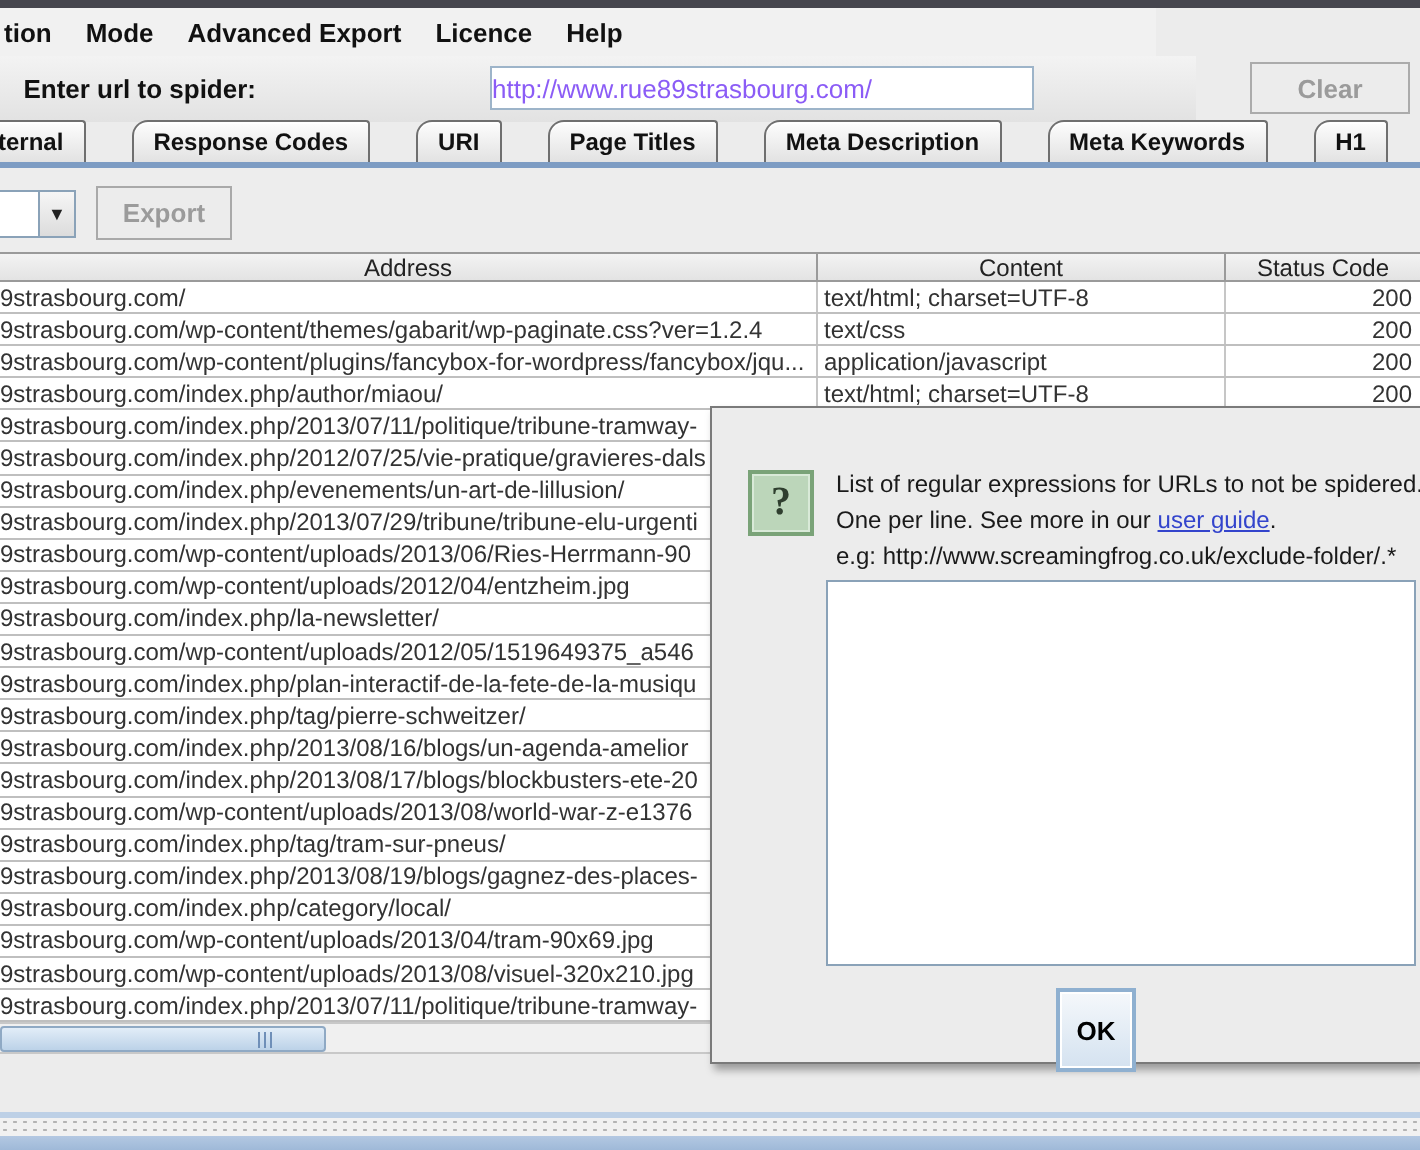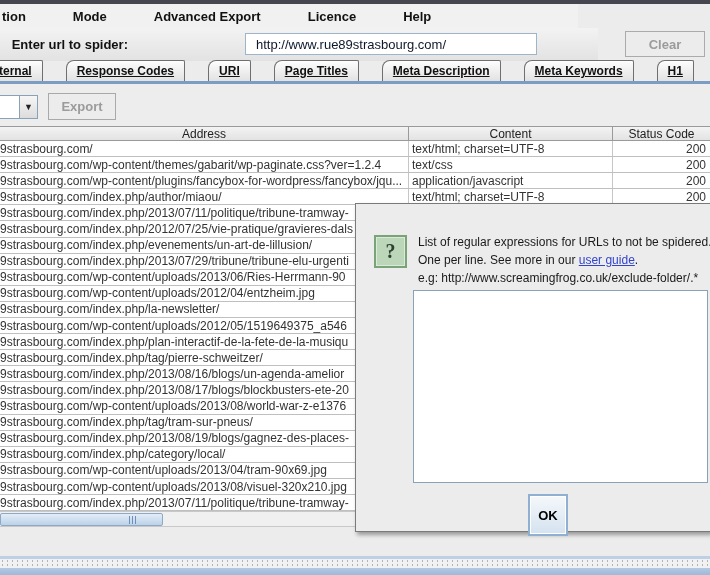--- a/index.html
+++ b/index.html
@@ -2,39 +2,39 @@
 <html><head>
 <meta charset="utf-8">
 <style>
   html,body{margin:0;padding:0;}
   .window{position:relative;width:710px;height:575px;overflow:hidden;background:#ececec;
           font-family:"Liberation Sans",sans-serif;color:#111;}
   
   .top-strip{position:absolute;left:0;top:0;width:710px;height:4px;background:#46464e;}
   
   .menu-bar{position:absolute;left:0;top:4px;width:578px;height:24px;background:#f1f1f1;
-            display:flex;align-items:center;padding-left:2px;box-sizing:border-box;gap:30px;}
+            display:flex;align-items:center;padding-left:2px;box-sizing:border-box;}
   .menu-item{font-weight:bold;font-size:13px;margin-right:17px;white-space:nowrap;cursor:default;}
   
   .url-panel{position:absolute;left:0;top:28px;width:598px;height:33px;
              background:linear-gradient(#f3f3f3,#e2e2e2);}
   .url-label{position:absolute;right:470px;top:9px;font-weight:bold;font-size:13px;white-space:nowrap;}
   .url-input{position:absolute;left:245px;top:5px;width:270px;height:20px;border:1px solid #9db4c9;
-             background:#fff;color:#0f172a;font-size:13px;font-family:"Liberation Sans",sans-serif;
-             padding:0 10px;}
+             background:#fff;color:#8b5cf6;font-size:13px;font-family:"Liberation Sans",sans-serif;
+             padding:0 0;}
   .btn{display:flex;align-items:center;justify-content:center;font-weight:bold;font-size:13px;
        box-sizing:border-box;cursor:default;}
   .stop-btn{position:absolute;left:528px;top:3px;width:90px;height:26px;
             background:linear-gradient(#eaf2fb,#bed5ec);border:1px solid #4e6b8a;
             box-shadow:inset 0 0 0 1px #dfecf9;color:#000;}
   .clear-btn{position:absolute;left:625px;top:3px;width:80px;height:26px;background:#ececec;
              border:1px solid #ababab;color:#9b9b9b;}
   
   .tabs-row{position:absolute;left:0;top:61px;width:710px;height:23px;display:flex;align-items:flex-end;
-            border-bottom:3px solid #7d9cc3;box-sizing:border-box;background:#ececec;text-decoration:underline;}
+            border-bottom:3px solid #7d9cc3;box-sizing:border-box;background:#ececec;}
   .tab{height:20px;background:linear-gradient(#fdfdfd,#e2e2e2);border:1px solid #6f6f6f;border-bottom:none;
        border-radius:8px 2px 0 0;padding:0 10px;display:flex;align-items:center;font-weight:bold;
        font-size:12px;margin-right:3px;white-space:nowrap;box-shadow:inset 0 1px 0 #fff;margin-left:20px;}
   .tab:first-child{margin-left:-12px;}
   
   .toolbar{position:absolute;left:0;top:84px;width:710px;height:42px;background:#ededed;}
   .combo{position:absolute;left:-20px;top:11px;width:58px;height:24px;display:flex;box-sizing:border-box;}
   .combo-field{width:40px;height:24px;background:#fff;border:1px solid #8aa2b8;box-sizing:border-box;}
   .combo-btn{width:18px;height:24px;background:linear-gradient(#f6f6f6,#dcdcdc);border:1px solid #8aa2b8;
              border-left:none;display:flex;align-items:center;justify-content:center;box-sizing:border-box;}

